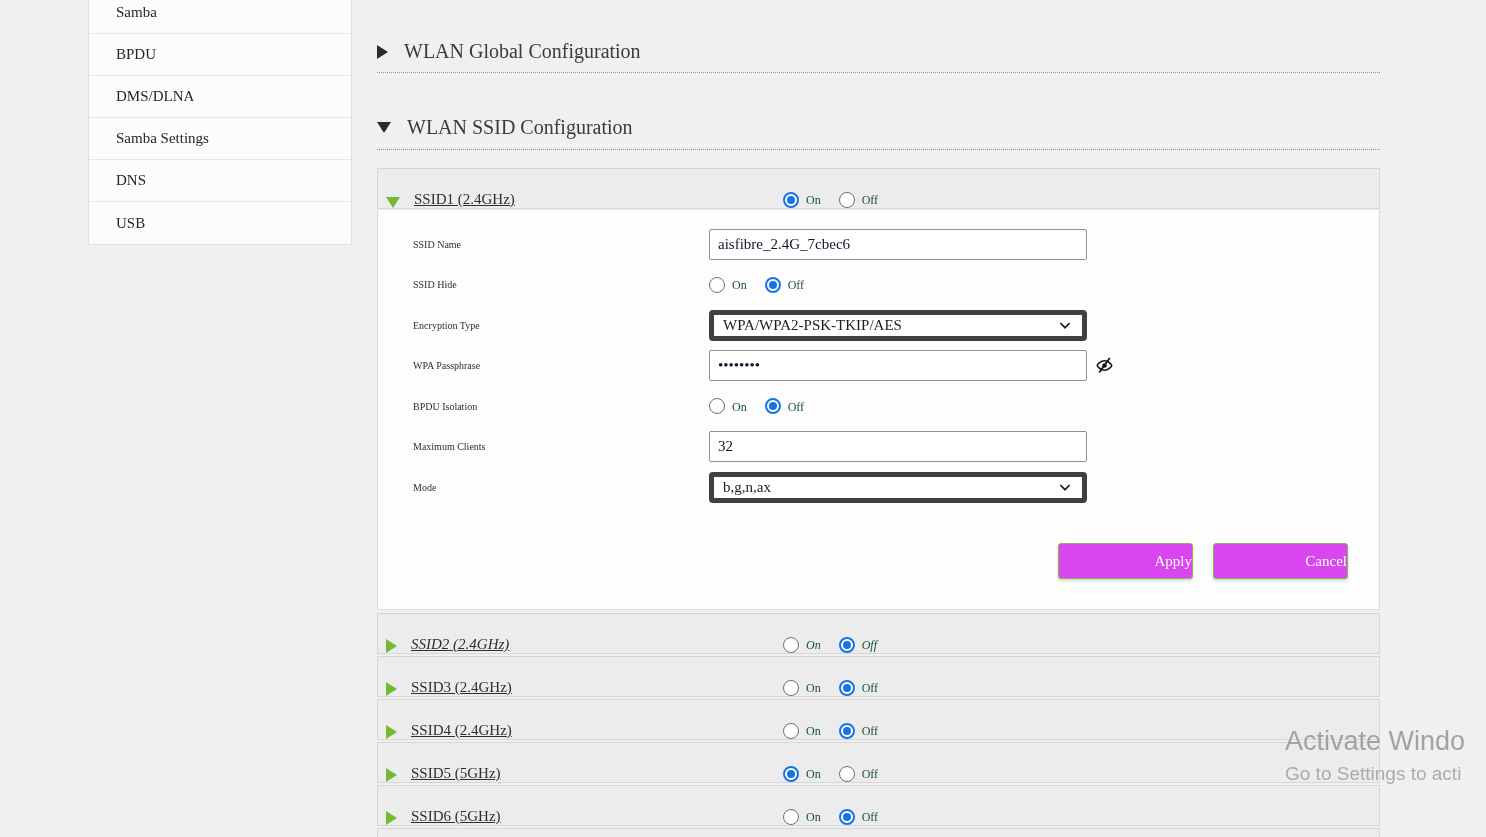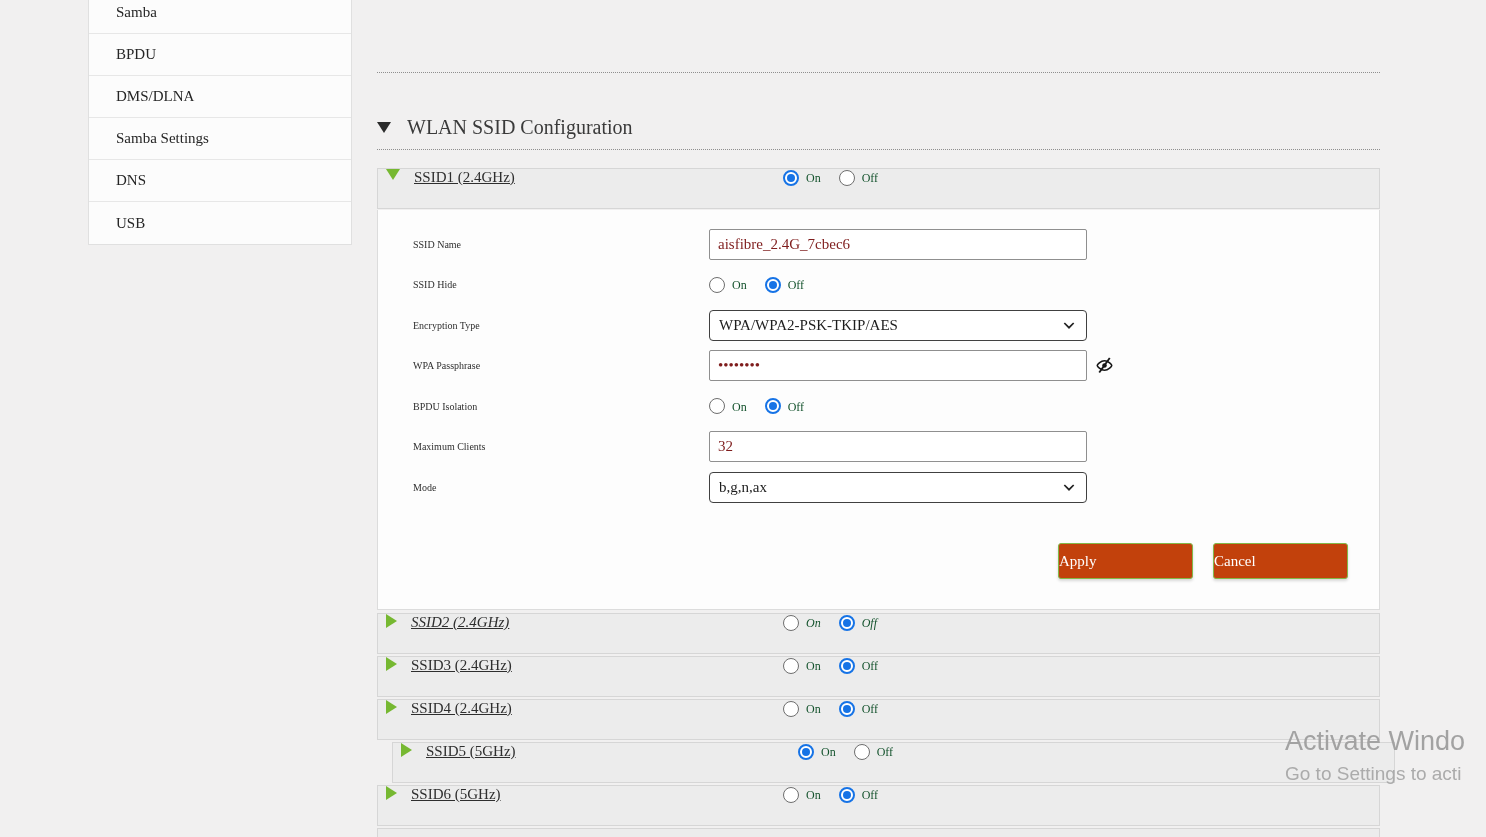--- a/index.html
+++ b/index.html
@@ -22,48 +22,48 @@
   .divider { position:absolute; left:0; width:1003px; border-bottom:1px dotted #8f8f8f; }
 
   .tri { width:0; height:0; display:inline-block; flex:none; }
   .tri.right-black { border-left:11px solid #2b2b2b; border-top:7px solid transparent; border-bottom:7px solid transparent; }
   .tri.down-black  { border-top:11px solid #2b2b2b; border-left:7px solid transparent; border-right:7px solid transparent; }
   .tri.down-green  { border-top:11px solid #76b831; border-left:7px solid transparent; border-right:7px solid transparent; }
   .tri.right-green { border-left:11px solid #76b831; border-top:7px solid transparent; border-bottom:7px solid transparent; }
 
   
   .ssid-row { position:absolute; left:0; width:1003px; height:41px; background:#ececec;
-              border:1px solid #d6d6d6; display:flex; align-items:flex-start; padding-left:8px; }
+              border:1px solid #d6d6d6; display:flex; align-items:flex-end; padding-left:8px; }
   .ssid-link { font-size:15px; color:#2e2e2e; text-decoration:underline; margin-left:14px; cursor:pointer; }
   .row-radios { position:absolute; left:405px; display:flex; align-items:center; }
 
   .radio { width:16px; height:16px; border-radius:50%; border:1px solid #6e6e6e; background:#fff;
            display:inline-block; flex:none; position:relative; cursor:pointer; }
   .radio.checked { border:2px solid #1673e6; }
   .radio.checked::after { content:""; position:absolute; left:2px; top:2px; width:8px; height:8px;
            border-radius:50%; background:#1673e6; }
   .radio-label { font-size:12px; color:#14532d; margin:2px 18px 0 7px; }
 
   
   .ssid1-body { position:absolute; left:0; top:42px; width:1003px; height:400px;
                 background:#fdfdfd; border:1px solid #dcdcdc; border-top:none; padding-top:14px; }
   .field-row { height:40.5px; display:flex; align-items:center; position:relative; }
   .field-label { position:absolute; left:35px; font-size:10px; color:#2e2e2e; }
   .field-ctrl { position:absolute; left:331px; display:flex; align-items:center; }
 
   .text-input { width:378px; height:31px; border:1px solid #8f8f8f; border-radius:2px;
-                padding:12px 8px; font:15px "Liberation Serif","DejaVu Serif",serif; color:#7f1d1d; background:#fff; }
-  .select-box { width:378px; height:31px; border:1px solid #404040; border-radius:4px; background:#fff;
+                padding:12px 8px; font:15px "Liberation Serif","DejaVu Serif",serif; color:#0f172a; background:#fff; }
+  .select-box { width:378px; height:31px; border:5px solid #404040; border-radius:4px; background:#fff;
                 display:flex; align-items:center; justify-content:space-between; padding:0 9px;
                 font-size:15px; color:#1d1d1d; cursor:pointer; }
   .eye-btn { margin-left:7px; cursor:pointer; display:flex; align-items:center; }
 
-  .btn { position:absolute; width:135px; height:36px; background:#c2410c; border:1px solid #83b849;
+  .btn { position:absolute; width:135px; height:36px; background:#d946ef; border:1px solid #83b849;
          border-radius:3px; color:#fff; font:15px "Liberation Serif","DejaVu Serif",serif;
-         text-align:left; line-height:34px; cursor:pointer; box-shadow:0 2px 3px rgba(0,0,0,.15); }
+         text-align:right; line-height:34px; cursor:pointer; box-shadow:0 2px 3px rgba(0,0,0,.15); }
 
   
   .watermark { position:absolute; left:1285px; top:726px; width:260px;
                font-family:"Liberation Sans","DejaVu Sans",sans-serif; pointer-events:none; }
   .wm1 { font-size:27px; color:#a2a2a2; white-space:nowrap; }
   .wm2 { font-size:19px; color:#ababab; white-space:nowrap; margin-top:6px; }
 </style>
 </head>
 <body>
 
@@ -85,20 +85,24 @@
     <div class="side-item">
         <span>DNS</span>
       </div>
     <div class="side-item">
         <span>USB</span>
       </div>
   </nav>
 
   <main class="main">
 
+    <div class="sec-header" style="top:40px;">
+      <span class="tri right-black"></span>
+      <span class="sec-title">WLAN Global Configuration</span>
+    </div>
     <div class="divider" style="top:72px;"></div>
 
     <div class="sec-header" style="top:116px;">
       <span class="tri down-black"></span>
       <span class="sec-title">WLAN SSID Configuration</span>
     </div>
     <div class="divider" style="top:149px;"></div>
 
     <section style="position:absolute; top:168px; left:0;">
       <div class="ssid-row" style="position:relative;">
@@ -217,21 +221,21 @@
       <span class="tri right-green"></span>
       <a class="ssid-link">SSID4 (2.4GHz)</a>
       <span class="row-radios">
         <span class="radio"></span>
         <span class="radio-label">On</span>
         <span class="radio checked"></span>
         <span class="radio-label">Off</span>
       </span>
     </div>
 
-    <div class="ssid-row" style="top:742px;margin-left:15px;">
+    <div class="ssid-row" style="top:742px;">
       <span class="tri right-green"></span>
       <a class="ssid-link">SSID5 (5GHz)</a>
       <span class="row-radios">
         <span class="radio checked"></span>
         <span class="radio-label">On</span>
         <span class="radio"></span>
         <span class="radio-label">Off</span>
       </span>
     </div>
 

